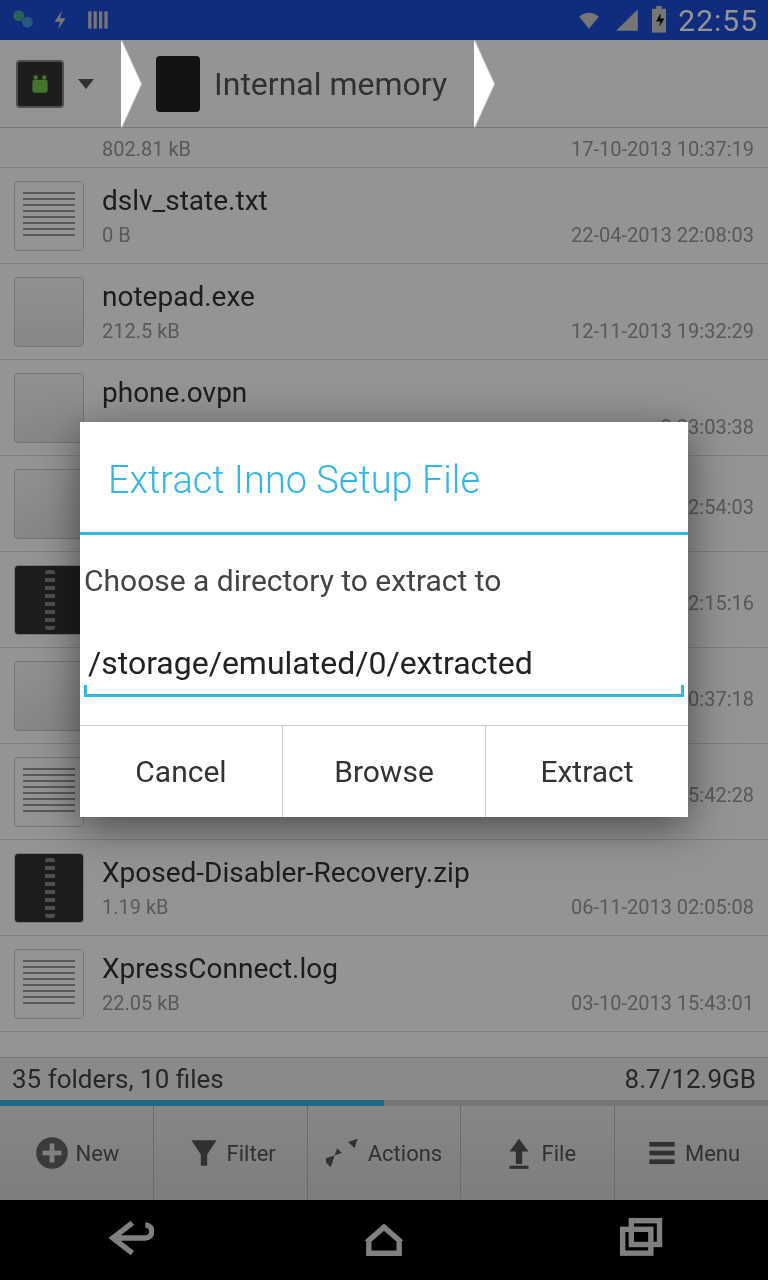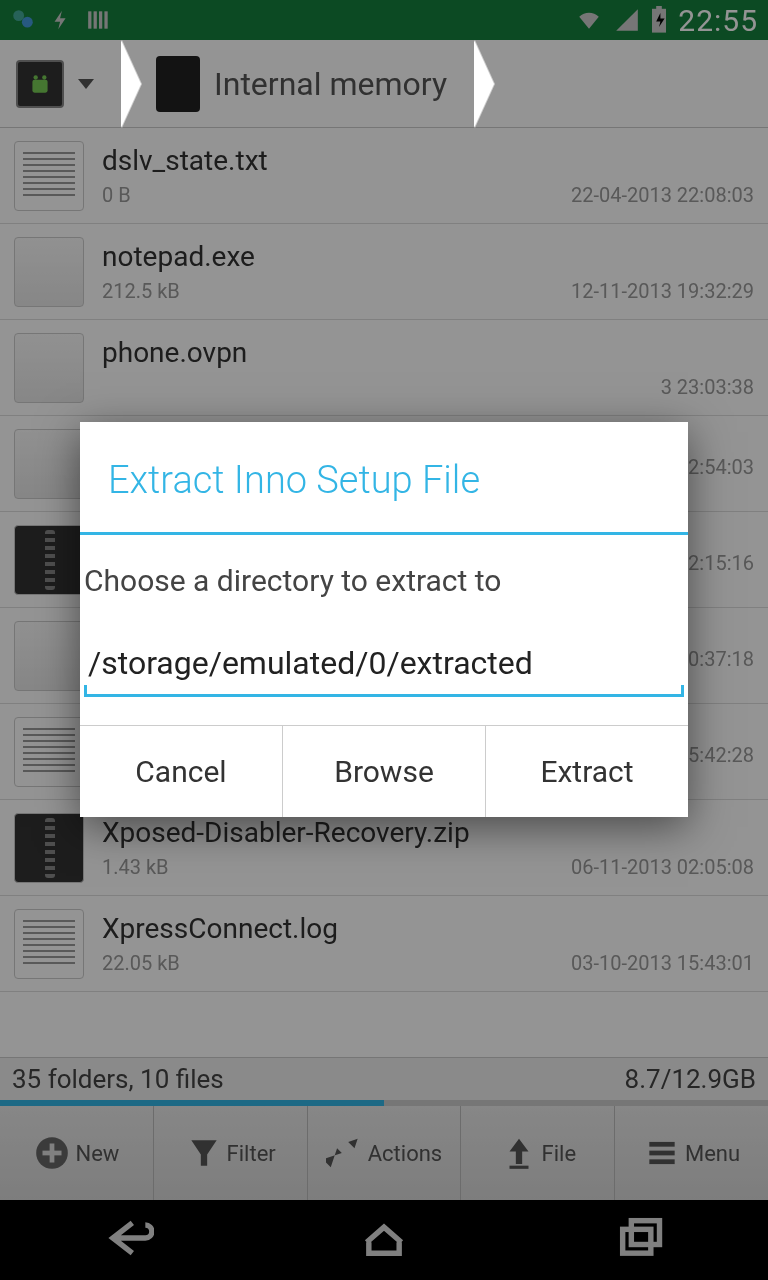--- a/index.html
+++ b/index.html
@@ -1,20 +1,20 @@
 <!DOCTYPE html>
 <html><head>
 <meta charset="utf-8">
 <style>
 * { margin:0; padding:0; box-sizing:border-box; font-family: Roboto, -apple-system, Helvetica, Arial, sans-serif; }
 html,body { width:768px; height:1280px; background:#000; overflow:hidden; }
 .screen { width:768px; height:1280px; position:relative; background:#f2f2f2; }
 
 
-.status-bar { height:40px; background:#15803d; color:#ccc; display:flex; align-items:center; padding:0 10px; font-size:28px; }
+.status-bar { height:40px; background:#1d4ed8; color:#ccc; display:flex; align-items:center; padding:0 10px; font-size:28px; }
 .status-bar .left-icons { display:flex; gap:14px; align-items:center; }
 .status-bar .spacer { flex:1; }
 .status-bar .right-icons { display:flex; gap:10px; align-items:center; }
 .status-bar svg { display:block; }
 
 
 .breadcrumb { height:88px; background:#fff; border-bottom:1px solid #ccc; display:flex; align-items:center; position:relative; }
 .bc-seg { height:88px; display:flex; align-items:center; gap:14px; padding:0 28px 0 16px; position:relative; }
 .bc-seg::after { content:""; position:absolute; right:-20px; top:0; width:0; height:0; border-top:44px solid transparent; border-bottom:44px solid transparent; border-left:20px solid #ccc; z-index:1; }
 .bc-seg::before { content:""; position:absolute; right:-19px; top:0; width:0; height:0; border-top:44px solid transparent; border-bottom:44px solid transparent; border-left:20px solid #fff; z-index:2; }
@@ -129,20 +129,29 @@
       <div class="bc-caret"></div>
     </div>
     <div class="bc-seg" style="padding-left:34px">
       <div class="bc-sd-icon"></div>
       <span class="bc-label">Internal memory</span>
     </div>
   </div>
 
   <div class="file-list">
 
+  <div class="file-row partial-top">
+        <div style="width: 70px;"></div>
+        <div class="file-info">
+          <div class="file-meta">
+            <span>802.81 kB</span>
+            <span>17-10-2013 10:37:19</span>
+          </div>
+        </div>
+      </div>
       <div class="file-row">
         <div class="file-icon doc"></div>
         <div class="file-info">
           <div class="file-name">dslv_state.txt</div>
           <div class="file-meta">
             <span>0 B</span>
             <span>22-04-2013 22:08:03</span>
           </div>
         </div>
       </div>
@@ -204,21 +213,21 @@
             <span>22.2 kB</span>
             <span>03-10-2013 15:42:28</span>
           </div>
         </div>
       </div>
       <div class="file-row">
         <div class="file-icon zip"></div>
         <div class="file-info">
           <div class="file-name">Xposed-Disabler-Recovery.zip</div>
           <div class="file-meta">
-            <span>1.43 kB</span>
+            <span>1.19 kB</span>
             <span>06-11-2013 02:05:08</span>
           </div>
         </div>
       </div>
       <div class="file-row">
         <div class="file-icon doc"></div>
         <div class="file-info">
           <div class="file-name">XpressConnect.log</div>
           <div class="file-meta">
             <span>22.05 kB</span>

